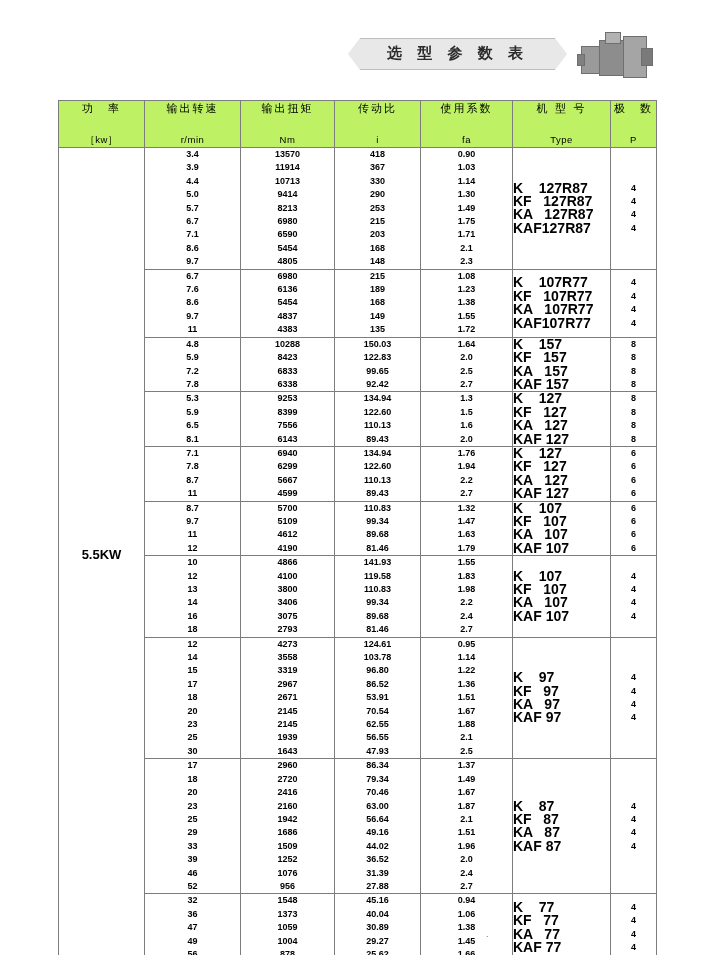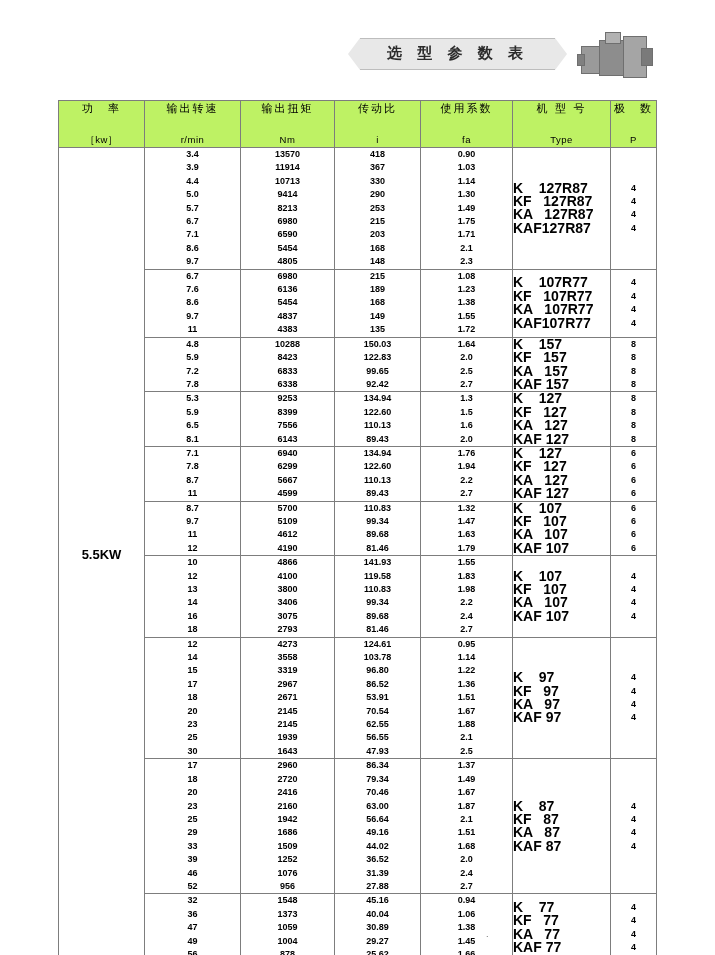--- a/index.html
+++ b/index.html
@@ -410,21 +410,21 @@
             <td class="num-cell">
               <div class="vcenter"><div>17</div><div>18</div><div>20</div><div>23</div><div>25</div><div>29</div><div>33</div><div>39</div><div>46</div><div>52</div></div>
             </td>
             <td class="num-cell">
               <div class="vcenter"><div>2960</div><div>2720</div><div>2416</div><div>2160</div><div>1942</div><div>1686</div><div>1509</div><div>1252</div><div>1076</div><div>956</div></div>
             </td>
             <td class="num-cell">
               <div class="vcenter"><div>86.34</div><div>79.34</div><div>70.46</div><div>63.00</div><div>56.64</div><div>49.16</div><div>44.02</div><div>36.52</div><div>31.39</div><div>27.88</div></div>
             </td>
             <td class="num-cell">
-              <div class="vcenter"><div>1.37</div><div>1.49</div><div>1.67</div><div>1.87</div><div>2.1</div><div>1.51</div><div>1.68</div><div>2.0</div><div>2.4</div><div>2.7</div></div>
+              <div class="vcenter"><div>1.37</div><div>1.49</div><div>1.67</div><div>1.87</div><div>2.1</div><div>1.51</div><div>1.96</div><div>2.0</div><div>2.4</div><div>2.7</div></div>
             </td>
             <td class="type-cell">
               <div class="vcenter"><div>K    87</div><div>KF   87</div><div>KA   87</div><div>KAF 87</div></div>
             </td>
             <td class="pole-cell">
               <div class="vcenter"><div>4</div><div>4</div><div>4</div><div>4</div></div>
             </td>
           </tr>
           <tr>
             <td class="num-cell">

